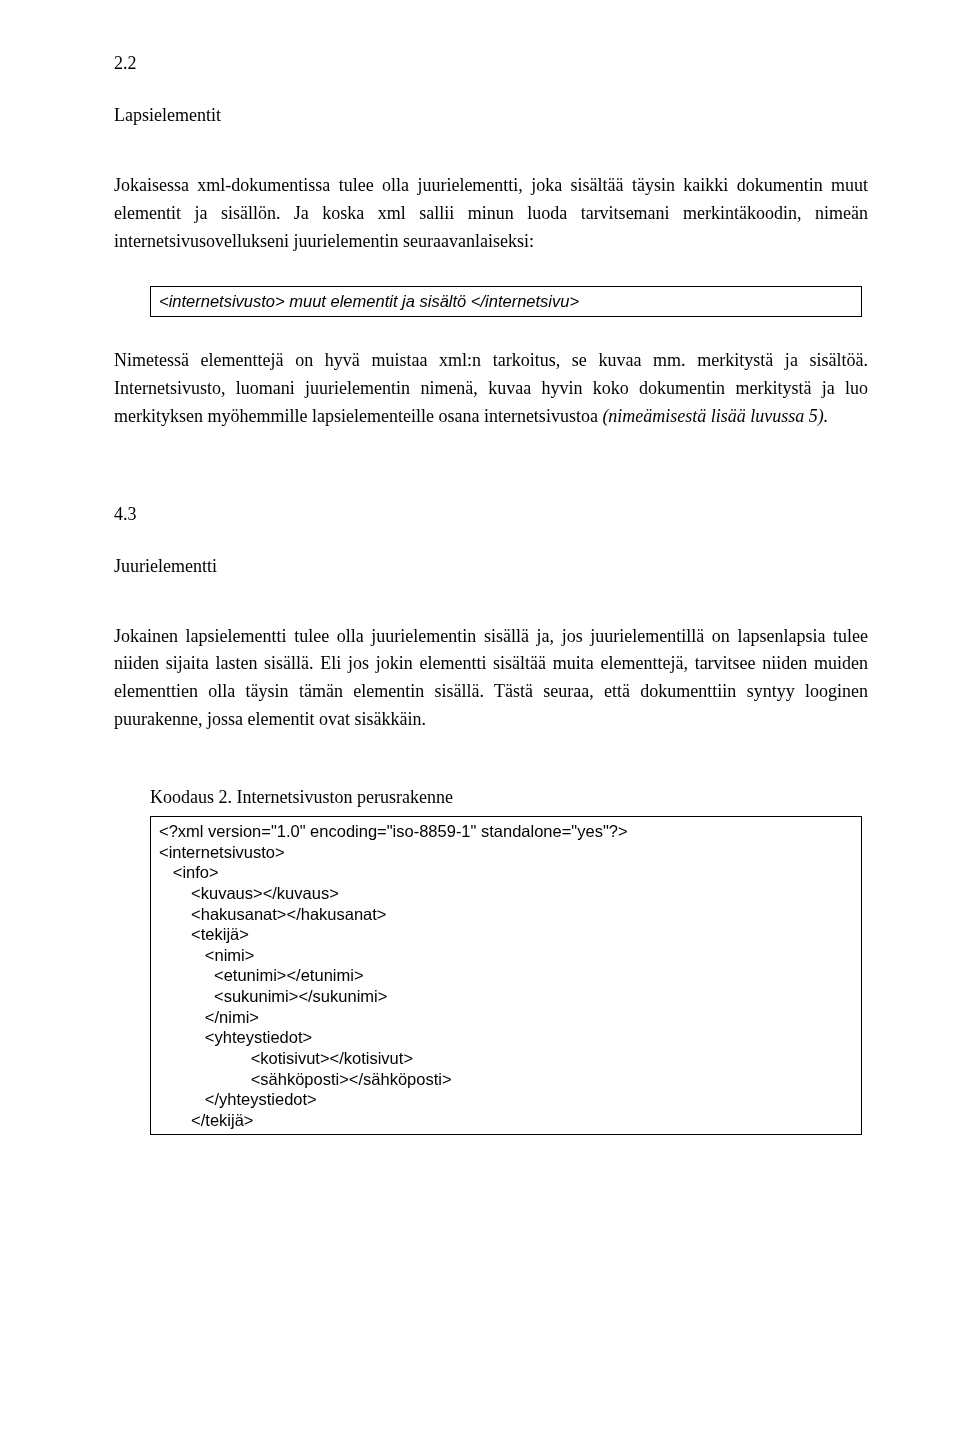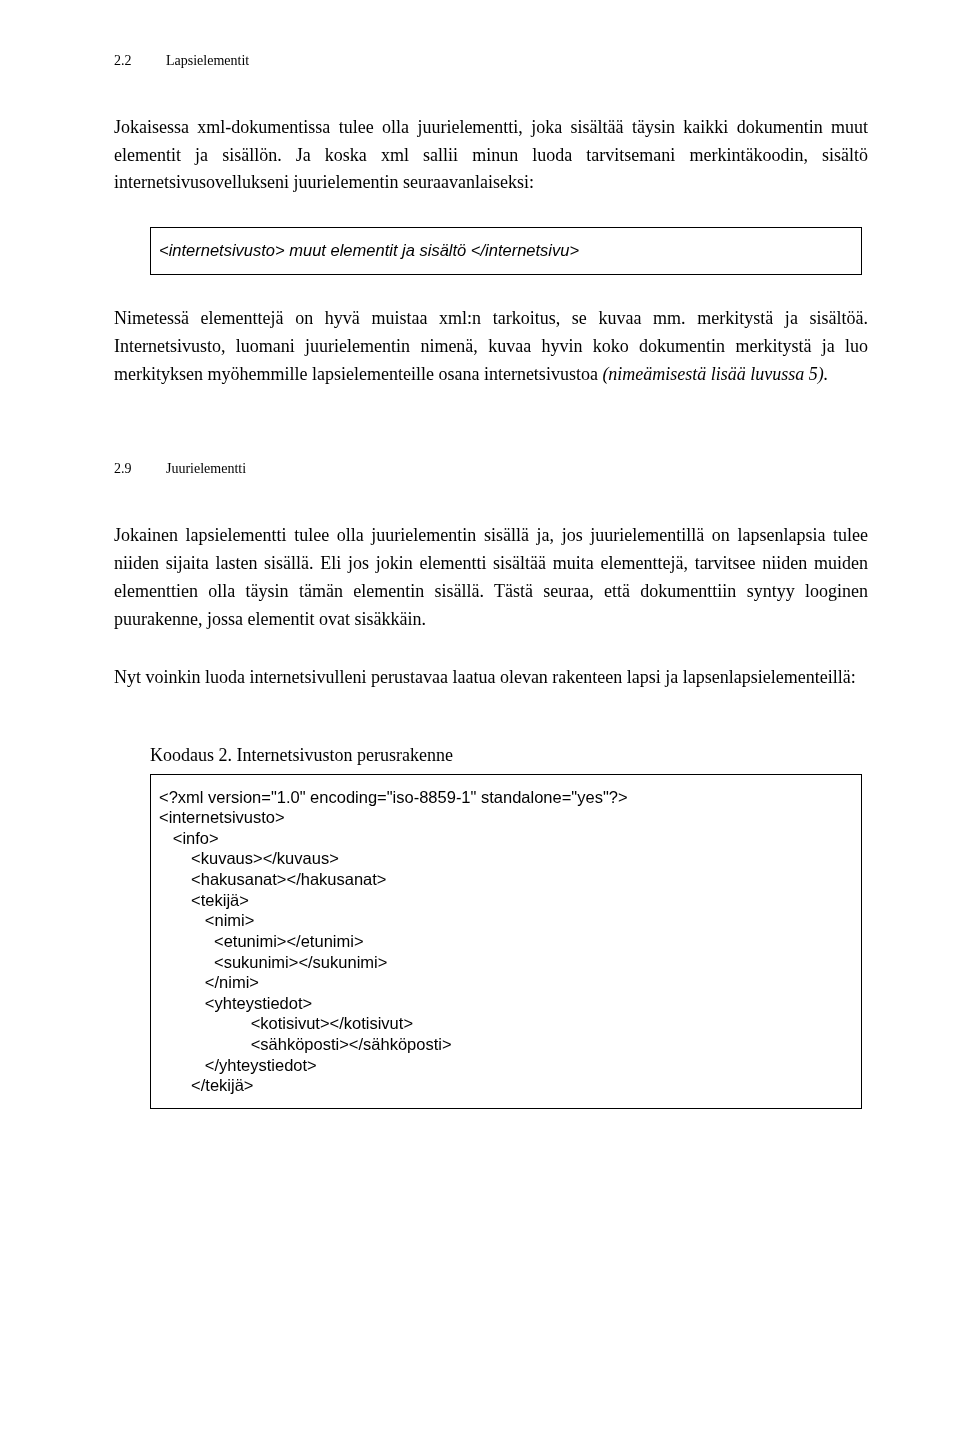--- a/index.html
+++ b/index.html
@@ -12,35 +12,36 @@
   .page {
     width: 960px;
     min-height: 1436px;
     margin: 0 auto;
     padding: 50px 92px 40px 114px;
     box-sizing: border-box;
     font-size: 18px;
     line-height: 1.55;
   }
   .heading {
-    font-size: 14px;
+    font-size: 18px;
     margin: 0 0 42px 0;
     display: flex;
+    flex-direction: column;
   }
   .heading .num {
     width: 52px;
     flex: 0 0 52px;
   }
   .para {
     margin: 0 0 30px 0;
     text-align: justify;
   }
   .codebox {
     border: 1px solid #000;
-    padding: 12px 8px;
+    padding: 4px 8px;
     font-family: Arial, Helvetica, sans-serif;
     font-size: 16.5px;
     margin: 4px 6px 30px 36px;
     line-height: 1.3;
   }
   .codebox.wide {
     margin-left: 36px;
   }
   .italic {
     font-style: italic;
@@ -60,40 +61,39 @@
 </head>
 <body>
 
 <div class="page">
 
   <div class="heading">
     <span class="num">2.2</span>
     <span>Lapsielementit</span>
   </div>
 
-  <p class="para">Jokaisessa xml-dokumentissa tulee olla juurielementti, joka sisältää täysin kaikki dokumentin muut elementit ja sisällön. Ja koska xml sallii minun luoda tarvitsemani merkintäkoodin, sisältö internetsivusovellukseni juurielementin seuraavanlaiseksi:</p>
+  <p class="para">Jokaisessa xml-dokumentissa tulee olla juurielementti, joka sisältää täysin kaikki dokumentin muut elementit ja sisällön. Ja koska xml sallii minun luoda tarvitsemani merkintäkoodin, nimeän internetsivusovellukseni juurielementin seuraavanlaiseksi:</p>
 
   <div class="codebox">
     <span class="italic">&lt;internetsivusto&gt; muut elementit ja sisältö &lt;/internetsivu&gt;</span>
   </div>
 
   <p class="para">
     <span>Nimetessä elementtejä on hyvä muistaa xml:n tarkoitus, se kuvaa mm. merkitystä ja sisältöä. Internetsivusto, luomani juurielementin nimenä, kuvaa hyvin koko dokumentin merkitystä ja luo merkityksen myöhemmille lapsielementeille osana internetsivustoa </span><span class="italic">(nimeämisestä lisää luvussa 5).</span>
   </p>
 
   <div class="spacer-lg"></div>
 
   <div class="heading">
-    <span class="num">2.9</span>
+    <span class="num">4.3</span>
     <span>Juurielementti</span>
   </div>
 
   <p class="para">Jokainen lapsielementti tulee olla juurielementin sisällä ja, jos juurielementillä on lapsenlapsia tulee niiden sijaita lasten sisällä. Eli jos jokin elementti sisältää muita elementtejä, tarvitsee niiden muiden elementtien olla täysin tämän elementin sisällä. Tästä seuraa, että dokumenttiin syntyy looginen puurakenne, jossa elementit ovat sisäkkäin.</p>
 
-  <p class="para">Nyt voinkin luoda internetsivulleni perustavaa laatua olevan rakenteen lapsi ja lapsenlapsielementeillä:</p>
 
   <div class="spacer-md"></div>
 
   <div class="code-caption">Koodaus 2. Internetsivuston perusrakenne</div>
   <div class="codebox wide">
     <div class="code-noborder" id="code-block-2">&lt;?xml version="1.0" encoding="iso-8859-1" standalone="yes"?&gt;
 &lt;internetsivusto&gt;
    &lt;info&gt;
        &lt;kuvaus&gt;&lt;/kuvaus&gt;
        &lt;hakusanat&gt;&lt;/hakusanat&gt;

